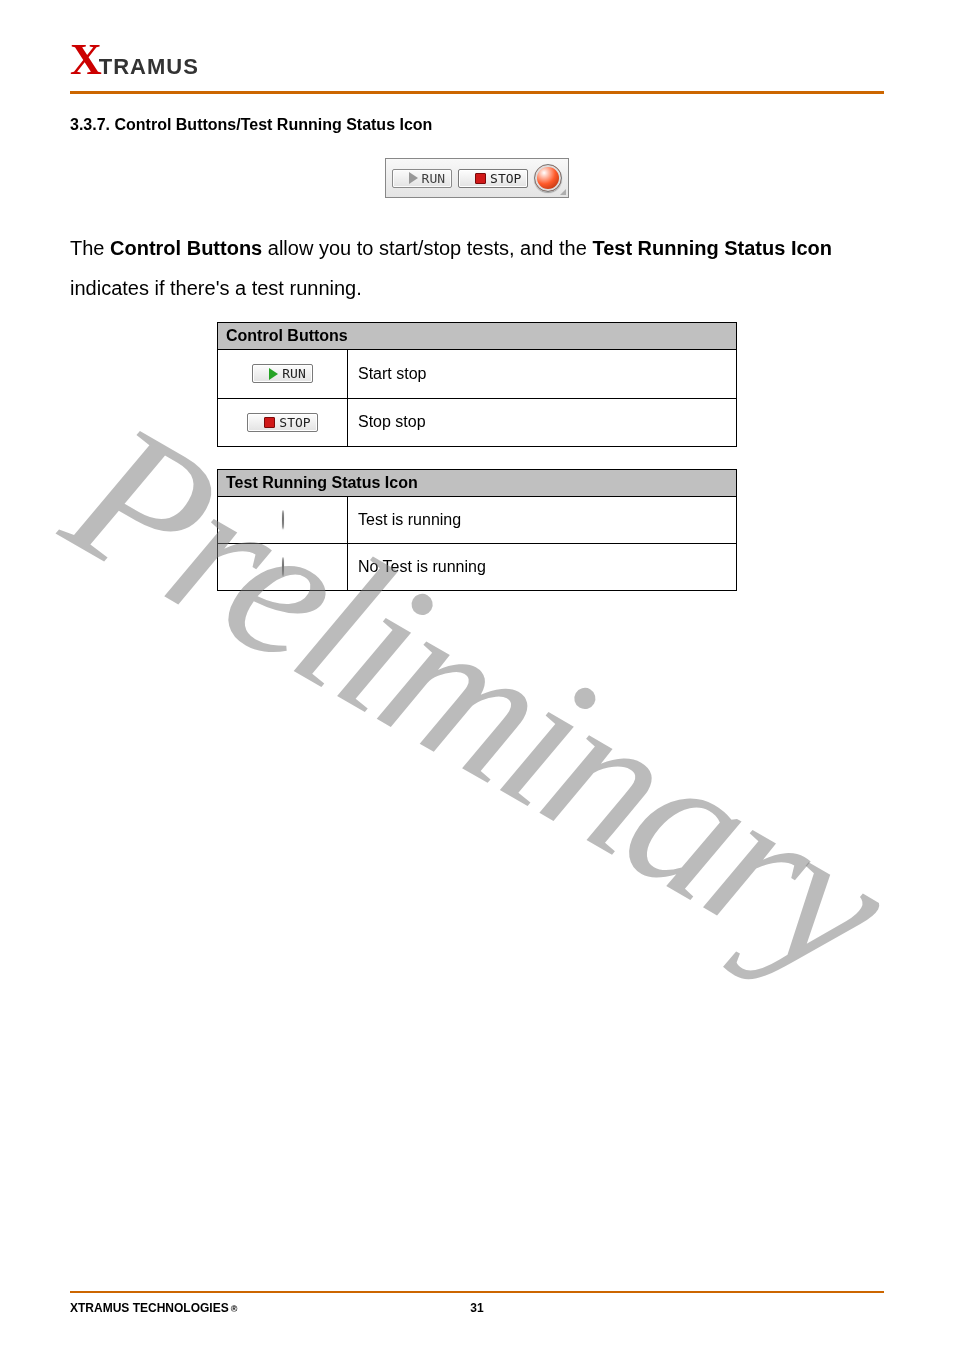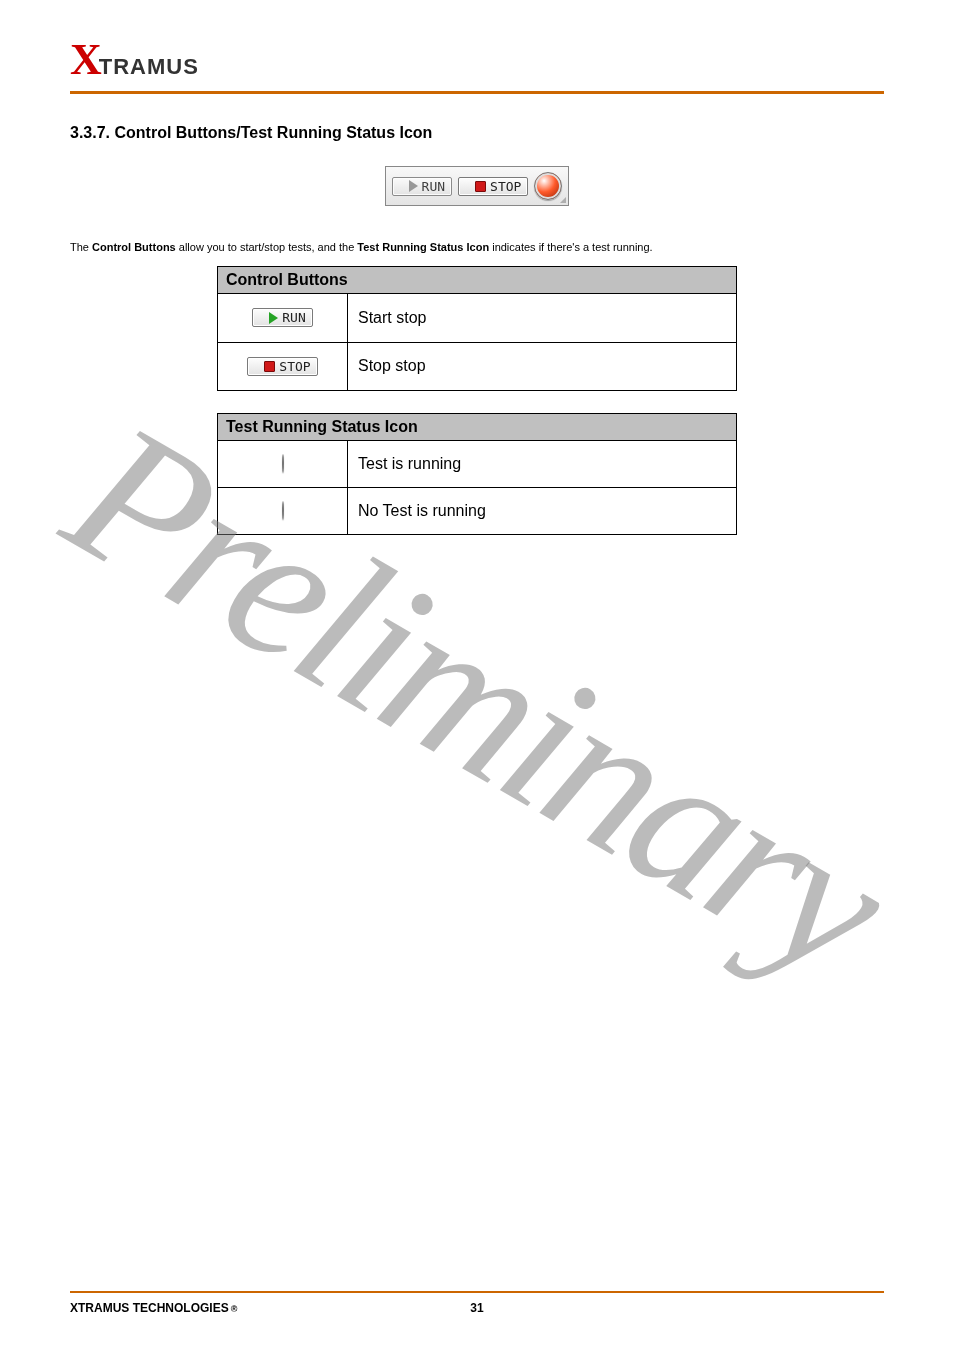--- a/index.html
+++ b/index.html
@@ -2,33 +2,33 @@
 <html><head>
 <meta charset="utf-8">
 <style>
   * { box-sizing: border-box; margin: 0; padding: 0; }
   html, body { width: 954px; height: 1351px; background: #fff; font-family: Arial, Helvetica, sans-serif; color: #000; position: relative; }
   .page { padding: 34px 70px 0 70px; }
   .header-logo { display: flex; align-items: baseline; }
   .logo-x { font-family: "Times New Roman", serif; font-weight: bold; font-size: 44px; color: #cc0000; letter-spacing: -1px; }
   .logo-rest { font-family: Arial, sans-serif; font-weight: bold; font-size: 22px; color: #333; letter-spacing: 1px; margin-left: -2px; }
   .header-rule { border: none; border-top: 3px solid #cc6600; margin-top: 6px; }
-  .section-title { font-size: 16px; font-weight: bold; margin-top: 30px; margin-bottom: 24px; }
+  .section-title { font-size: 16px; font-weight: bold; margin-top: 22px; margin-bottom: 24px; }
   .toolbar-image { display: flex; justify-content: center; margin-bottom: 30px; }
   .toolbar-outer { border: 1px solid #888; background: linear-gradient(#f8f8f8,#e4e4e4); padding: 5px 6px; display: flex; gap: 6px; align-items: center; position: relative; }
   .toolbar-outer::after { content:""; position:absolute; right:2px; bottom:2px; width:0; height:0; border-left:6px solid transparent; border-bottom:6px solid #888; opacity:.6;}
   .btn { display: inline-flex; align-items: center; gap: 4px; background: linear-gradient(#fdfdfd,#e3e3e3); border: 1px solid #7a7a7a; border-radius: 2px; padding: 2px 6px 2px 16px; font: 13px/1 "Lucida Console", monospace; color: #222; box-shadow: inset 0 0 0 1px #fff; }
   .btn.inactive { opacity: .85; }
   .tri-run { width:0; height:0; border-top:6px solid transparent; border-bottom:6px solid transparent; border-left:9px solid #26a326; }
   .tri-run.grey { border-left-color:#8a8a8a; }
   .sq-stop { width:11px; height:11px; background:#d01818; border:1px solid #7a0a0a; border-radius:1px; }
   .status-orb { width:28px; height:28px; border-radius:50%; border:1px solid #777; background: radial-gradient(circle at 35% 30%, #fff 0%, #ff5a2a 45%, #8a1a00 100%); box-shadow: inset 0 0 0 2px #ddd, 0 1px 1px rgba(0,0,0,.3); position:relative; }
   .status-orb.small { width:30px; height:30px; }
   .status-orb.green { background: radial-gradient(circle at 35% 30%, #fff 0%, #52c83a 45%, #0d5a00 100%); }
-  .body-text { font-size: 11px; line-height: 2.0; margin-bottom: 8px; }
+  .body-text { font-size: 20px; line-height: 2.0; margin-bottom: 14px; }
   .body-text b { font-weight: bold; }
   .tables-wrap { display:flex; flex-direction:column; align-items:center; gap: 22px; }
   table.doc { border-collapse: collapse; width: 520px; }
   table.doc th { background: #c0c0c0; text-align: left; font-size: 16px; font-weight: bold; padding: 4px 8px; border: 1.5px solid #000; }
   table.doc td { border: 1.5px solid #000; padding: 14px 10px; font-size: 16px; vertical-align: middle; }
   table.doc td.icon-cell { width: 130px; text-align: center; }
   .watermark { position: absolute; left: 50%; top: 50%; transform: translate(-50%, -40%) rotate(30deg); font-size: 200px; font-weight: 500; color: rgba(120,120,120,0.5); font-style: italic; font-family: "Times New Roman", serif; white-space: nowrap; pointer-events: none; user-select: none; letter-spacing: -6px; }
   .footer { position: absolute; left: 70px; right: 70px; bottom: 36px; }
   .footer-rule { border: none; border-top: 2px solid #cc6600; margin-bottom: 8px; }
   .footer-row { display: flex; justify-content: space-between; align-items: flex-start; font-size: 12px; font-weight: bold; }

